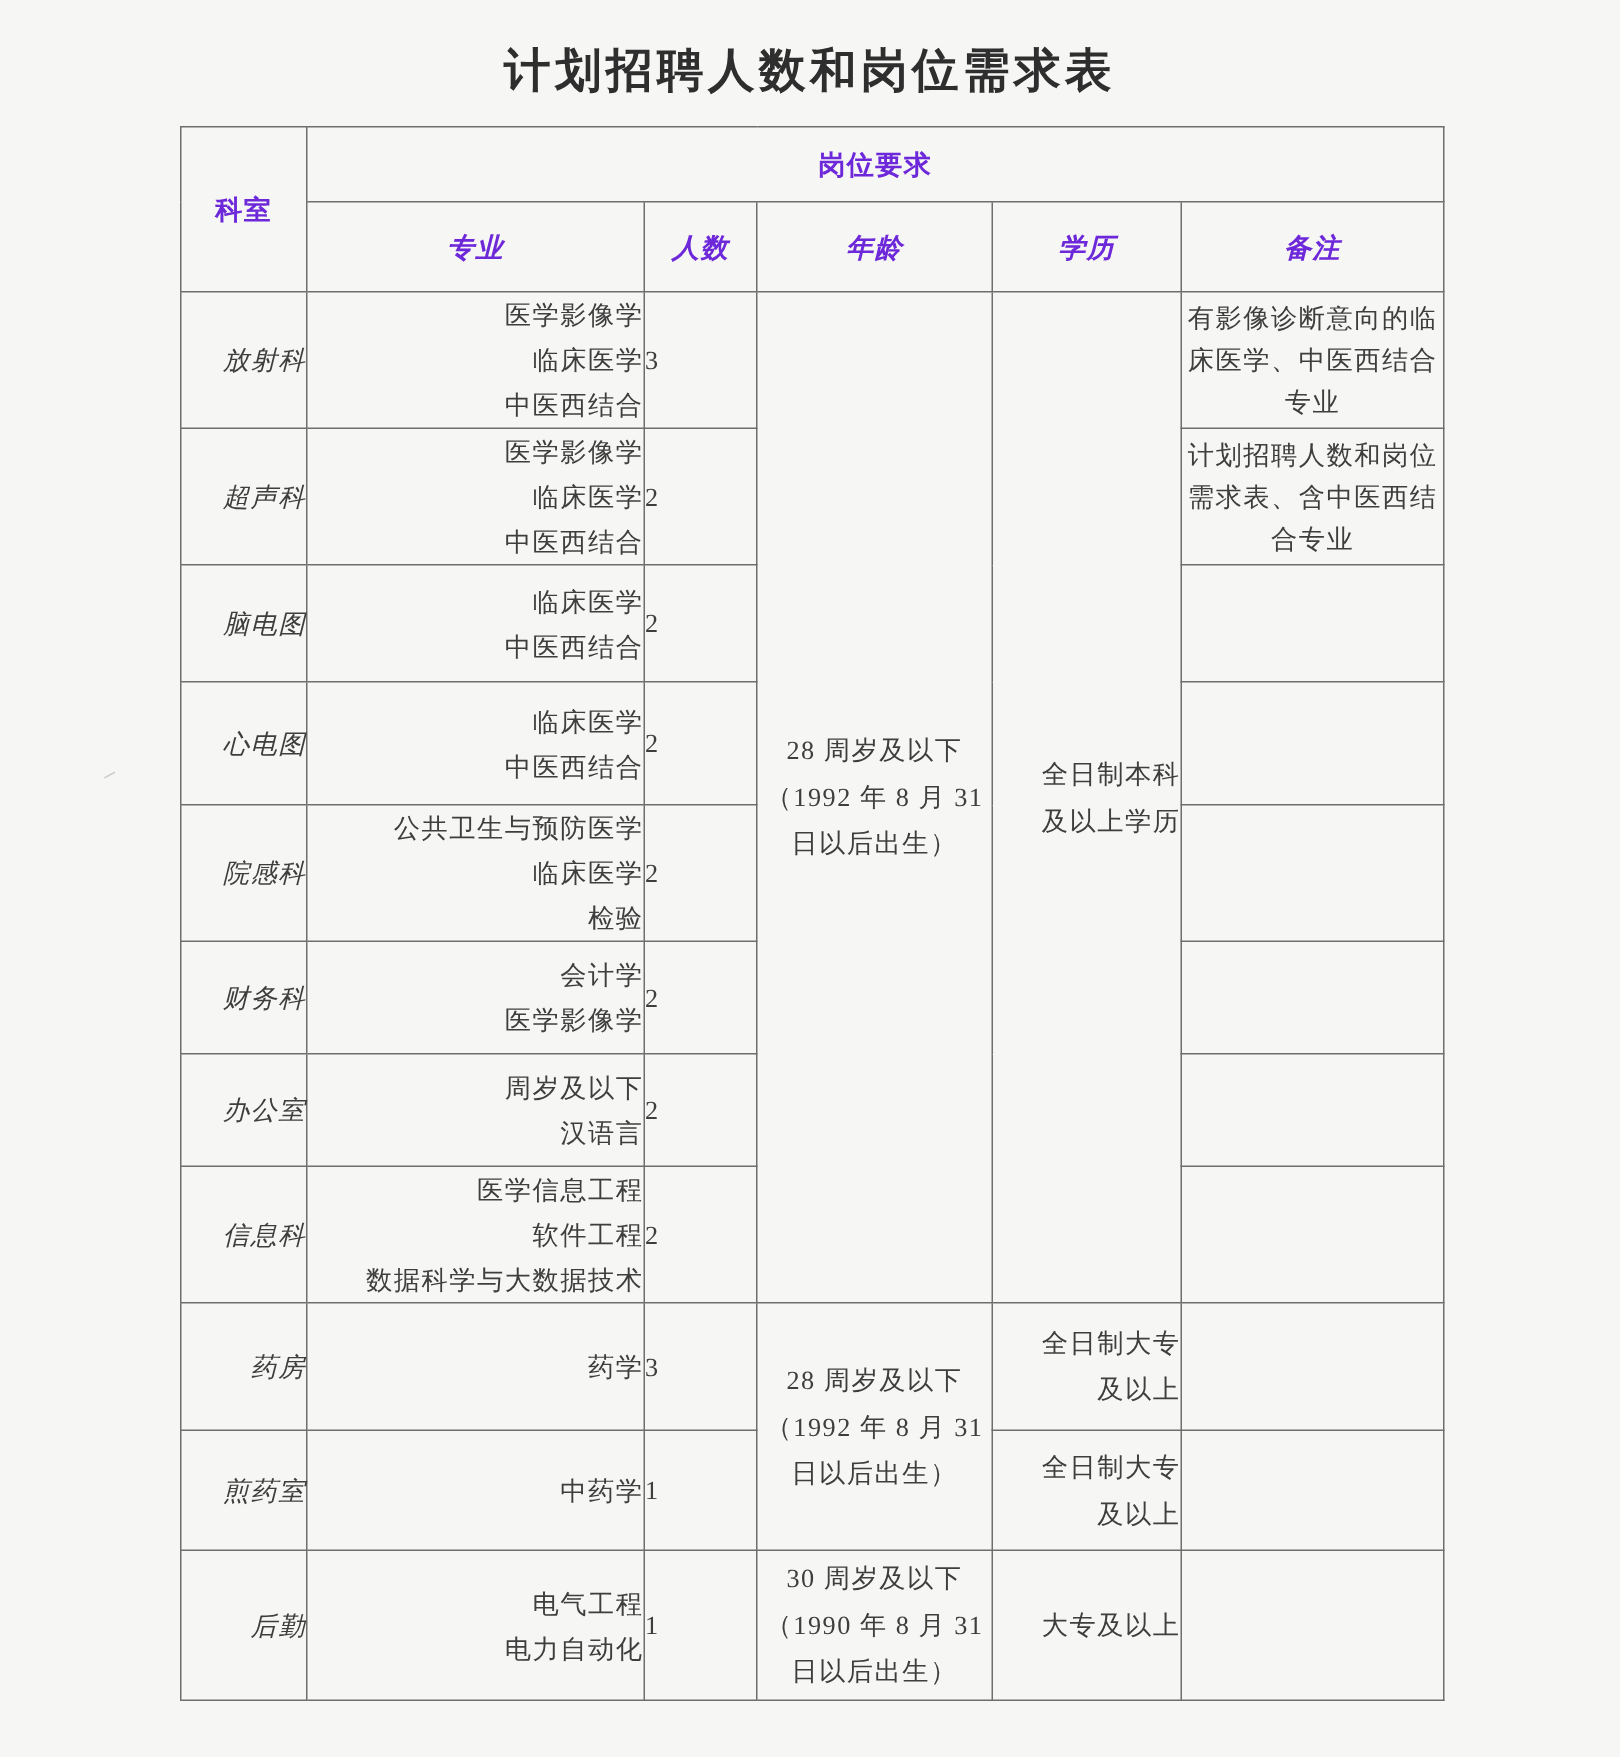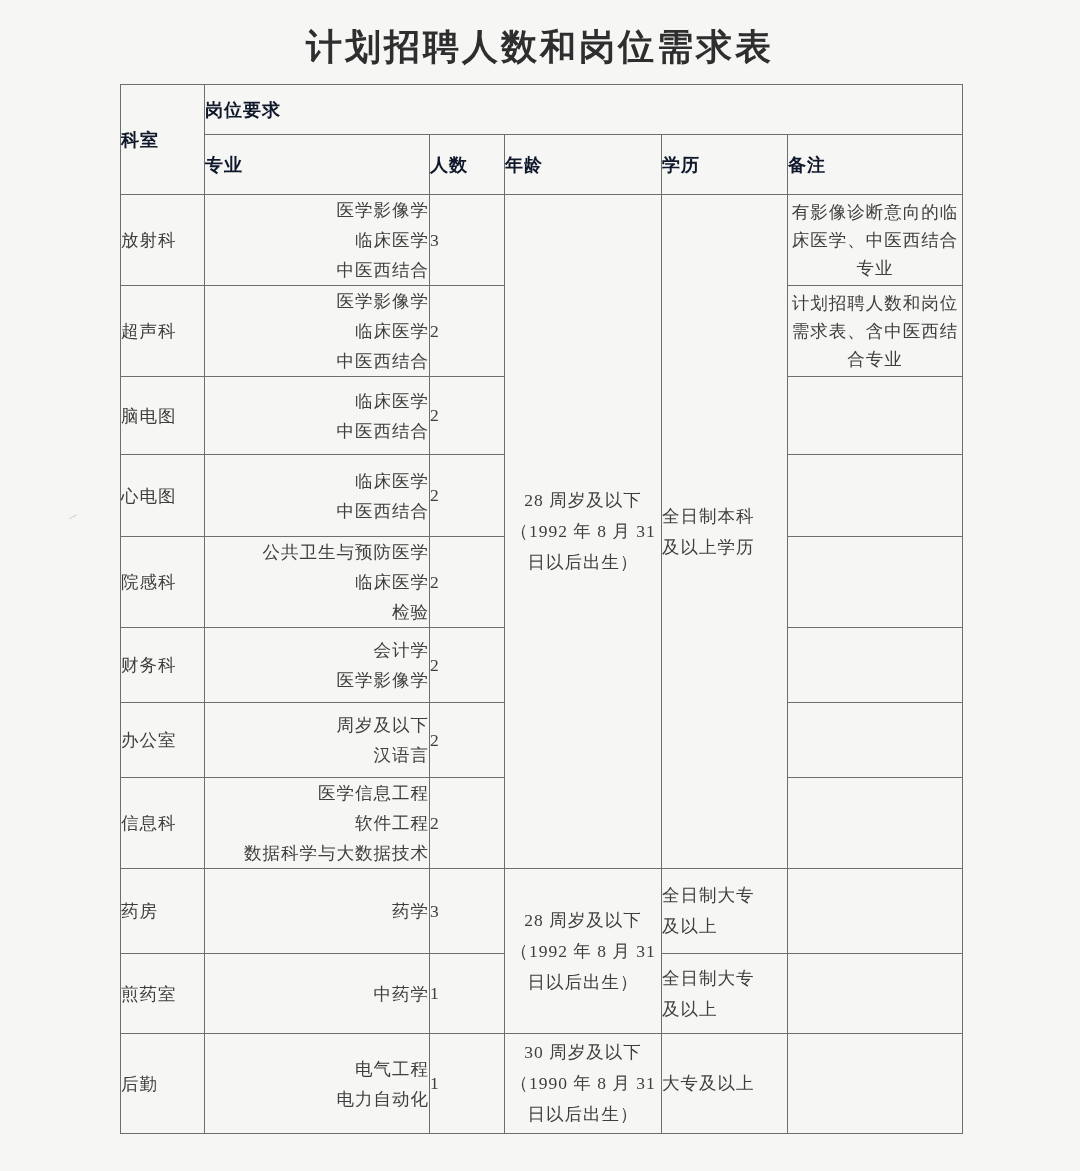--- a/index.html
+++ b/index.html
@@ -12,21 +12,21 @@
   .page {
     position: relative;
     width: 1080px;
     height: 1171px;
     background: #f6f6f4;
     overflow: hidden;
   }
   .doc-title {
     margin: 25px 0 0 0;
     text-align: center;
-    font-size: 36px;
+    font-size: 31px;
     font-weight: bold;
     letter-spacing: 3px;
     color: #2e2e2e;
     line-height: 44px;
   }
   table.recruit {
     margin: 15px 0 0 120px;
     width: 842px;
     border-collapse: collapse;
     table-layout: fixed;
@@ -34,39 +34,40 @@
   table.recruit th, table.recruit td {
     border: 1px solid #6e6e6e;
     font-size: 17.5px;
     letter-spacing: 1px;
     vertical-align: middle;
     padding: 0;
   }
   table.recruit th {
     font-weight: bold;
     font-size: 18px;
-    text-align: left;
-    color: #0f172a;
+    text-align: center;
+    color: #6d28d9;
   }
   .rh1 { height: 50px; }
-  .rh2 { height: 60px; }
+  .rh2 { height: 60px; font-style: italic; }
   .row-1 { height: 88px; }
   .row-2 { height: 87px; }
   .row-3 { height: 78px; }
   .row-4 { height: 82px; padding-left: 36px; }
   .row-5 { height: 85px; }
   .row-6 { height: 75px; }
   .row-7 { height: 75px; }
   .row-8 { height: 85px; }
   .row-9 { height: 85px; }
   .row-10 { height: 80px; }
   .row-11 { height: 100px; }
   td.dept {
-    text-align: left;
+    text-align: right;
     letter-spacing: 1px;
+    font-style: italic;
   }
   td.majors {
     padding: 5px 8px 5px 13px;
     line-height: 30px;
     white-space: pre-line;
     text-align: right;
   }
   td.count {
     padding-left: 17px;
     text-align: left;
@@ -75,21 +76,21 @@
   td.age {
     padding: 5px 4px 5px 9px;
     line-height: 31px;
     white-space: pre-line;
     text-align: center;
   }
   td.edu {
     padding: 5px 4px 5px 11px;
     line-height: 31px;
     white-space: pre-line;
-    text-align: left;
+    text-align: right;
   }
   td.remark {
     padding: 4px 6px 4px 9px;
     line-height: 28px;
     text-align: center;
   }
   
   .speckle {
     position: absolute;
     left: 70px;

